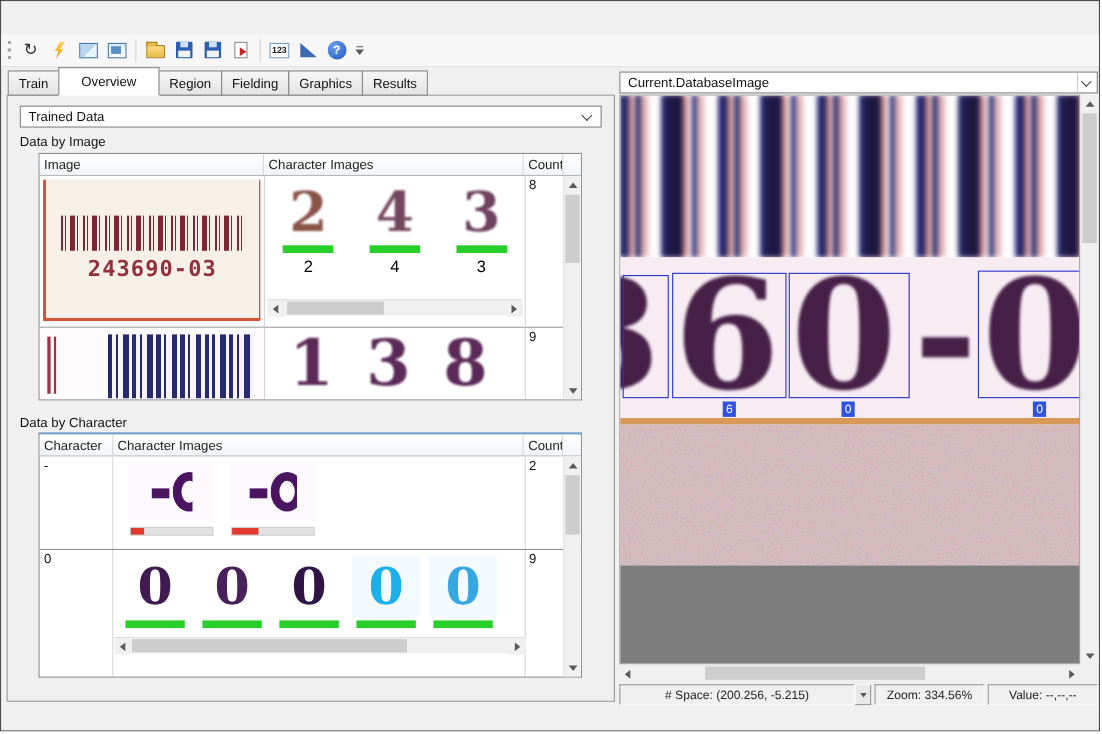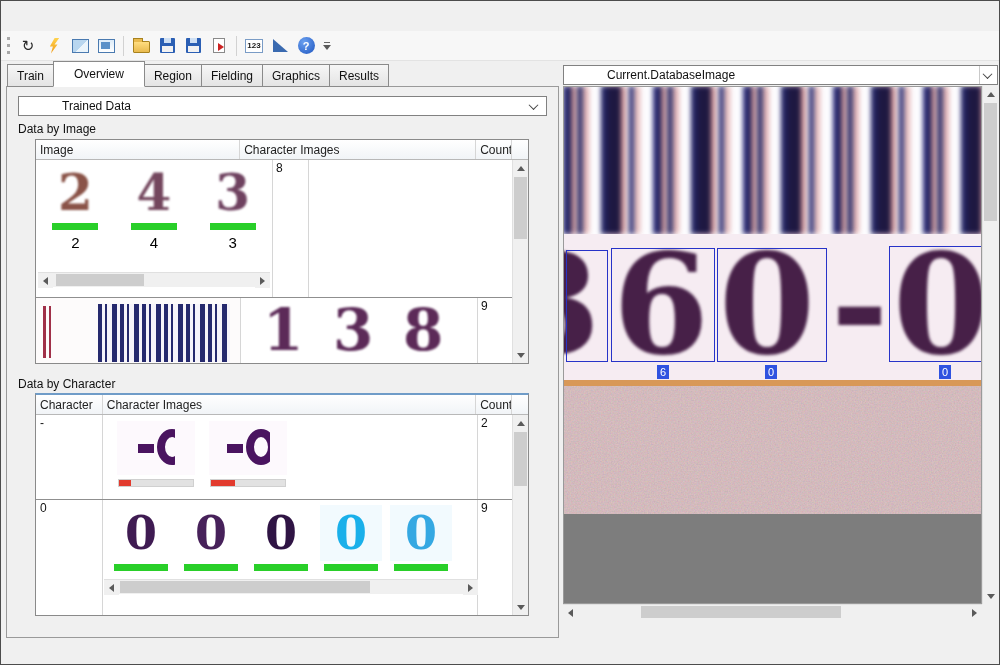--- a/index.html
+++ b/index.html
@@ -44,21 +44,21 @@
   .tb-overflow b{width:6px;height:1px;background:#666;margin-bottom:2px;}
 
   
   .tabs{position:absolute;left:6px;top:63px;height:23px;z-index:3;display:flex;align-items:flex-end;}
   .tab{padding:4px 9px 3px;border:1px solid #8a8a8a;background:linear-gradient(#f6f6f6,#e4e4e4);margin-right:-1px;font-size:12px;color:#111;position:relative;}
   .tab.selected{background:#fff;border-bottom-color:#fff;padding:5px 20px 5px;z-index:4;}
 
   
   .page{position:absolute;left:5px;top:85px;width:553px;height:552px;border:1px solid #9a9a9a;background:#f0f0f0;}
   .combo{display:flex;align-items:center;background:#fff;border:1px solid #818181;font-size:12px;color:#111;}
-  .combo .val{flex:1;padding:0 7px;white-space:nowrap;overflow:hidden;margin-left:36px;}
+  .combo .val{flex:1;padding:0 7px;white-space:nowrap;overflow:hidden;}
   .chev{width:7px;height:7px;border-right:1.5px solid #444;border-bottom:1.5px solid #444;transform:rotate(45deg) translate(-1px,-1px);margin-right:9px;flex:none;}
   .trained{position:absolute;left:11px;top:9px;width:529px;height:20px;}
   .sec-label{position:absolute;font-size:12px;color:#111;}
 
   .tbl{position:absolute;background:#fff;border:1px solid #8a8a8a;overflow:hidden;}
   .thead{display:flex;height:20px;background:linear-gradient(#ffffff,#f1f4f7);border-bottom:1px solid #b8b8b8;}
   .th{font-size:12px;color:#222;padding:3px 4px 0;border-right:1px solid #d6d6d6;overflow:hidden;white-space:nowrap;}
   .tbody{position:relative;}
   .tr{display:flex;border-bottom:1px solid #8f8f8f;background:#fff;}
   .td{overflow:hidden;position:relative;border-right:1px solid #d6d6d6;}
@@ -223,20 +223,26 @@
     <div class="tbl tbl1">
       <div class="thead">
         <div class="th t1-c1">Image</div>
         <div class="th t1-c2">Character Images</div>
         <div class="th t1-c3">Count</div>
         <div class="th c-sb"></div>
       </div>
       <div class="tbody" style="height:204px;overflow:hidden;">
 
         <div class="tr" style="height:138px;">
+          <div class="td t1-c1">
+            <div class="label-img">
+              <div class="bc-red"></div>
+              <div class="lbl-text">243690-03</div>
+            </div>
+          </div>
           <div class="td t1-c2">
             <div class="tiles">
               <div class="tile">
                 <span class="gl gl-c1">2</span>
                 <span class="gbar"></span>
                 <span class="glabel">2</span>
               </div>
               <div class="tile">
                 <span class="gl gl-c2">4</span>
                 <span class="gbar"></span>
@@ -465,16 +471,24 @@
     <div class="hsb r-hsb">
       <span class="hsb-btn lft">
           <i class="tri tri-left"></i>
         </span>
       <span class="hsb-thumb" style="left:78px;width:200px;"></span>
       <span class="hsb-btn rgt">
           <i class="tri tri-right"></i>
         </span>
     </div>
 
+    <div class="rstatus">
+      <div class="scell" style="width:214px;"># Space: (200.256, -5.215)</div>
+      <div class="sddbtn">
+          <span class="tri tri-down"></span>
+        </div>
+      <div class="scell" style="width:100px;margin-left:3px;">Zoom: 334.56%</div>
+      <div class="scell" style="width:100px;margin-left:3px;">Value: --,--,--</div>
+    </div>
   </div>
 
 
 </div>
 
 </body></html>

